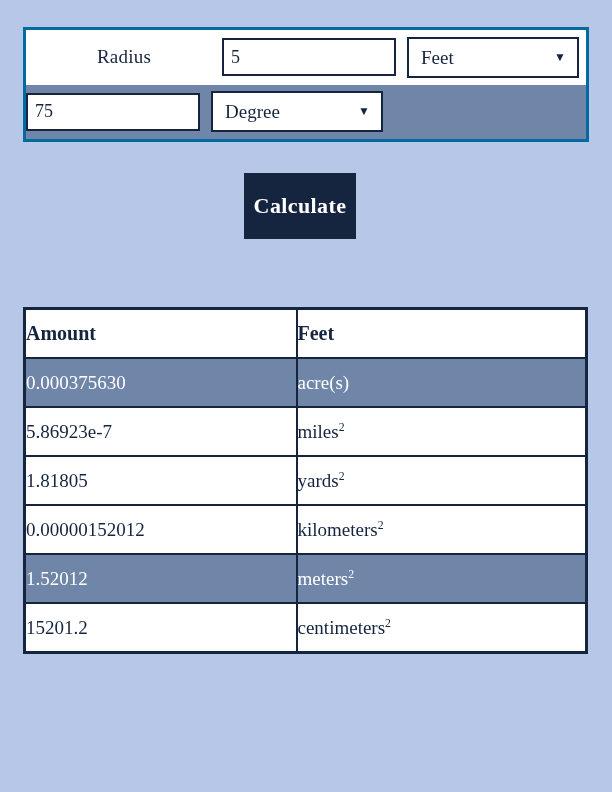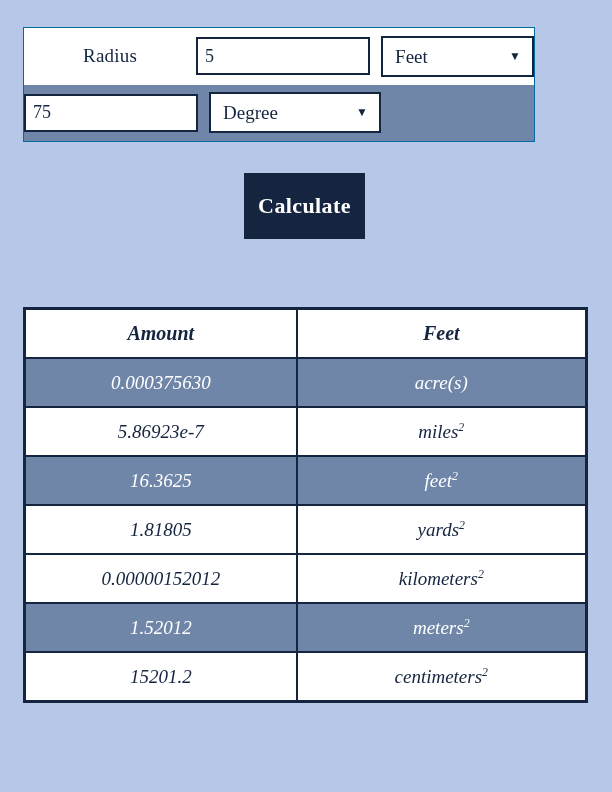--- a/index.html
+++ b/index.html
@@ -13,23 +13,23 @@
     font-family: "Liberation Serif", "DejaVu Serif", serif;
     overflow: hidden;
     position: relative;
   }
 
   
   #form-panel {
     position: absolute;
     left: 23px;
     top: 27px;
-    width: 512px;
+    width: 566px;
     height: 115px;
-    border: 1px solid #0369a1;
+    border: 3px solid #0369a1;
     box-sizing: border-box;
     background: #ffffff;
   }
   .form-row {
     display: flex;
     align-items: center;
     height: 50%;
     box-sizing: border-box;
   }
   .form-row.row-light { background: #ffffff; }
@@ -80,21 +80,21 @@
     line-height: 37px;
     font-size: 12px;
     color: #15243f;
   }
 
   
   #calculate-button {
     position: absolute;
     left: 244px;
     top: 173px;
-    width: 121px;
+    width: 112px;
     height: 66px;
     background: #15243f;
     color: #ffffff;
     border: none;
     font-family: "Liberation Serif", "DejaVu Serif", serif;
     font-size: 22px;
     font-weight: bold;
     letter-spacing: .4px;
     cursor: pointer;
   }
@@ -108,26 +108,25 @@
     border: 3px solid #15243f;
     border-collapse: collapse;
     box-sizing: border-box;
     background: #ffffff;
     table-layout: fixed;
   }
   #results-table th,
   #results-table td {
     border: 2px solid #15243f;
     height: 47px;
-    text-align: center;
+    text-align: left;
     vertical-align: middle;
     color: #15243f;
     font-size: 19px;
     padding: 0;
-    font-style: italic;
   }
   #results-table th {
     font-weight: bold;
     font-size: 20px;
     background: #ffffff;
   }
   #results-table col.col-amount { width: 272px; }
   #results-table tr.row-dark td {
     background: #6f86a8;
     color: #ffffff;
@@ -177,24 +176,20 @@
   </thead>
   <tbody id="results-body">
       <tr class="row-dark">
         <td>0.000375630</td>
         <td><span>acre(s)</span></td>
       </tr>
       <tr class="row-light">
         <td>5.86923e-7</td>
         <td><span>miles</span><sup>2</sup></td>
       </tr>
-      <tr class="row-dark">
-        <td>16.3625</td>
-        <td><span>feet</span><sup>2</sup></td>
-      </tr>
       <tr class="row-light">
         <td>1.81805</td>
         <td><span>yards</span><sup>2</sup></td>
       </tr>
       <tr class="row-light">
         <td>0.00000152012</td>
         <td><span>kilometers</span><sup>2</sup></td>
       </tr>
       <tr class="row-dark">
         <td>1.52012</td>

